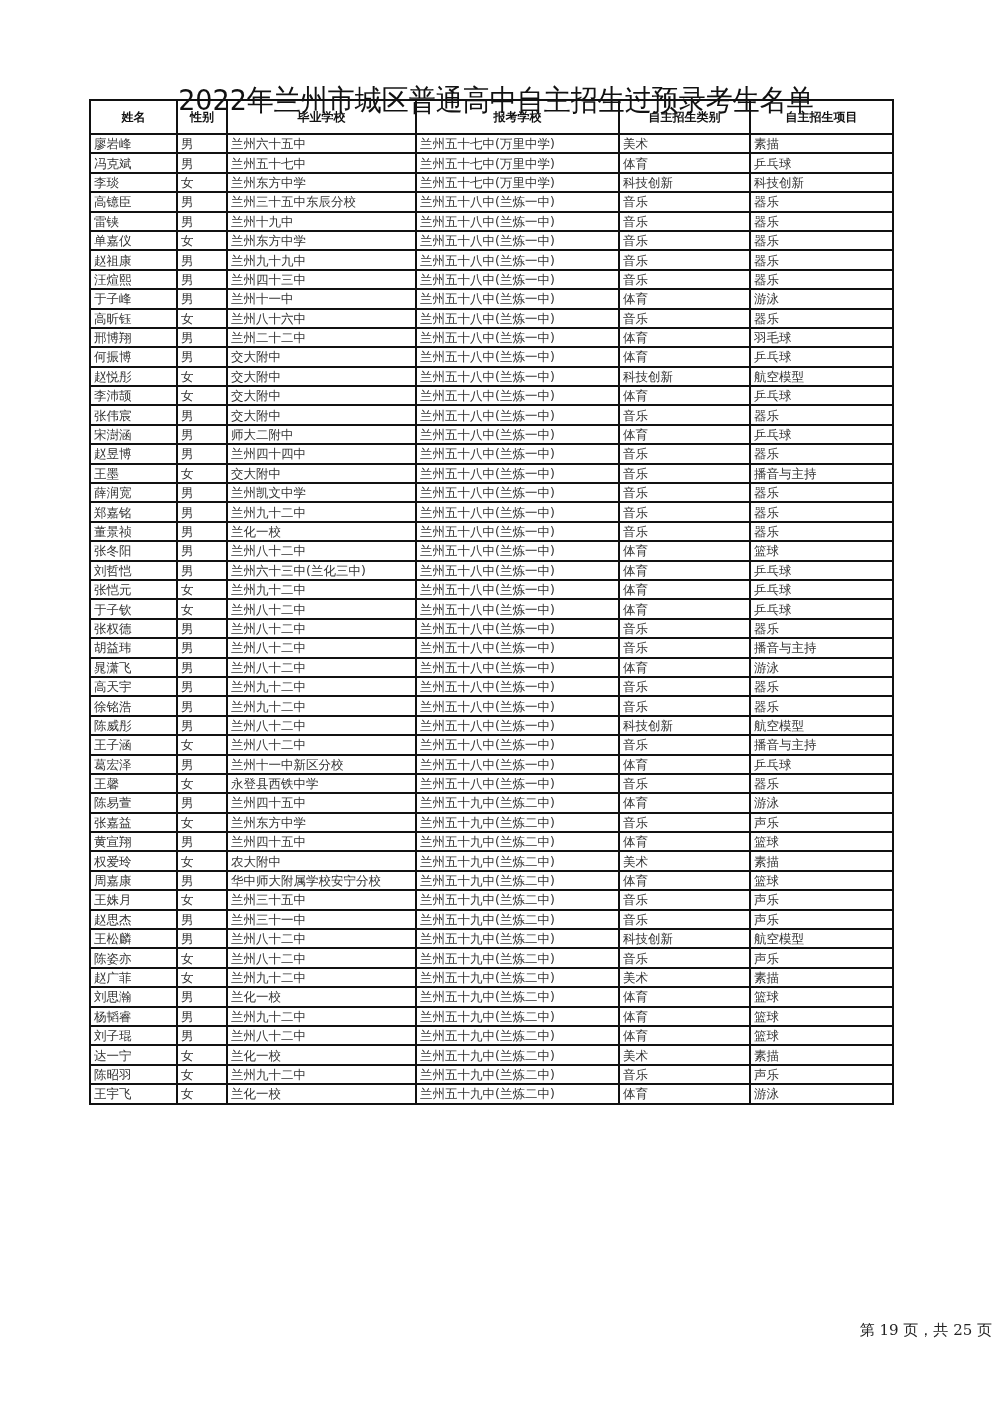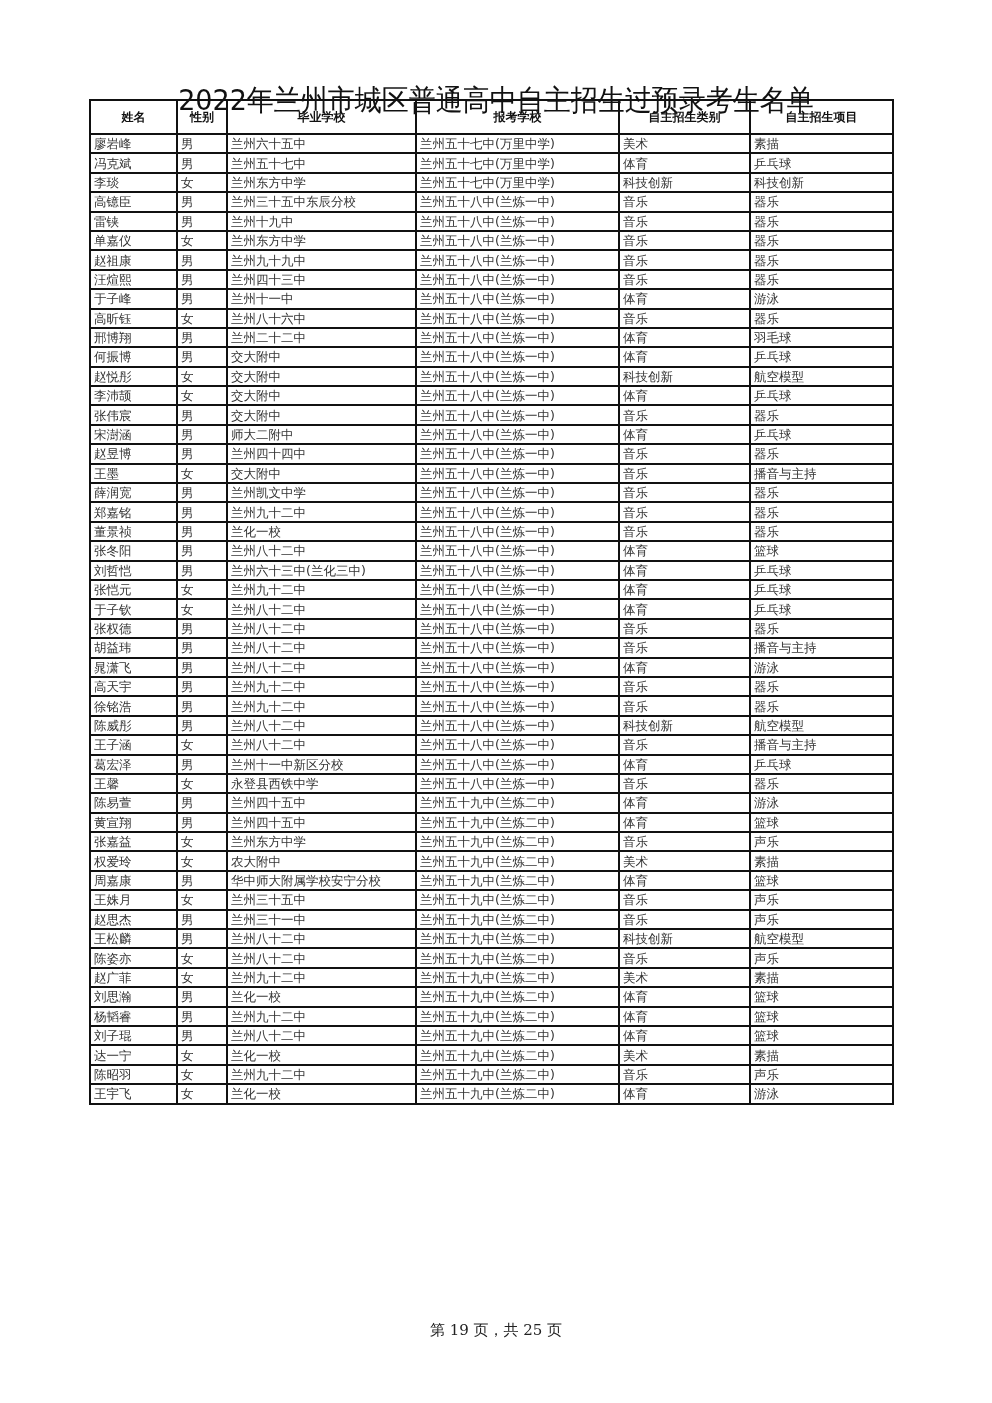--- a/index.html
+++ b/index.html
@@ -4,21 +4,21 @@
 <style>
   html, body { margin:0; padding:0; background:#ffffff; }
   body { width:992px; height:1403px; position:relative; overflow:hidden; font-family:"DejaVu Sans", sans-serif; color:#111; }
   .title { position:absolute; left:0; top:64px; width:992px; text-align:center; font-family:"DejaVu Sans", sans-serif; font-size:27px; font-weight:normal; letter-spacing:0px; color:#111; transform:scaleY(1.08); }
   table.roster { position:absolute; left:89px; top:99px; width:803px; border-collapse:collapse; table-layout:fixed; }
   table.roster th, table.roster td { border:2px solid #111; padding:0 0 0 3px; overflow:hidden; white-space:nowrap; }
   table.roster th { height:32px; font-size:12px; font-weight:bold; text-align:center; padding:0; }
   table.roster td { height:17.4px; font-size:12.5px; line-height:17px; color:#333; }
   col.c-name { width:87px; } col.c-gender { width:50px; } col.c-grad { width:189px; }
   col.c-apply { width:203px; } col.c-cat { width:131px; } col.c-proj { width:143px; }
-  .footer { position:absolute; left:0; top:1321px; width:992px; text-align:center; font-family:"DejaVu Serif", serif; font-size:15px; color:#222; }
+  .footer { position:absolute; left:0; top:1321px; width:992px; text-align:right; font-family:"DejaVu Serif", serif; font-size:15px; color:#222; }
 </style>
 </head>
 <body>
 
 <h1 class="title">2022年兰州市城区普通高中自主招生过预录考生名单</h1>
 
 <table class="roster">
   <colgroup>
     <col class="c-name">
       <col class="c-gender">
@@ -312,34 +312,34 @@
       </tr>
       <tr>
         <td>陈易萱</td>
         <td>男</td>
         <td>兰州四十五中</td>
         <td>兰州五十九中(兰炼二中)</td>
         <td>体育</td>
         <td>游泳</td>
       </tr>
       <tr>
+        <td>张嘉益</td>
+        <td>女</td>
+        <td>兰州东方中学</td>
+        <td>兰州五十九中(兰炼二中)</td>
+        <td>音乐</td>
+        <td>声乐</td>
+      </tr>
+      <tr>
         <td>黄宣翔</td>
         <td>男</td>
         <td>兰州四十五中</td>
         <td>兰州五十九中(兰炼二中)</td>
         <td>体育</td>
         <td>篮球</td>
-      </tr>
-      <tr>
-        <td>张嘉益</td>
-        <td>女</td>
-        <td>兰州东方中学</td>
-        <td>兰州五十九中(兰炼二中)</td>
-        <td>音乐</td>
-        <td>声乐</td>
       </tr>
       <tr>
         <td>权爱玲</td>
         <td>女</td>
         <td>农大附中</td>
         <td>兰州五十九中(兰炼二中)</td>
         <td>美术</td>
         <td>素描</td>
       </tr>
       <tr>

